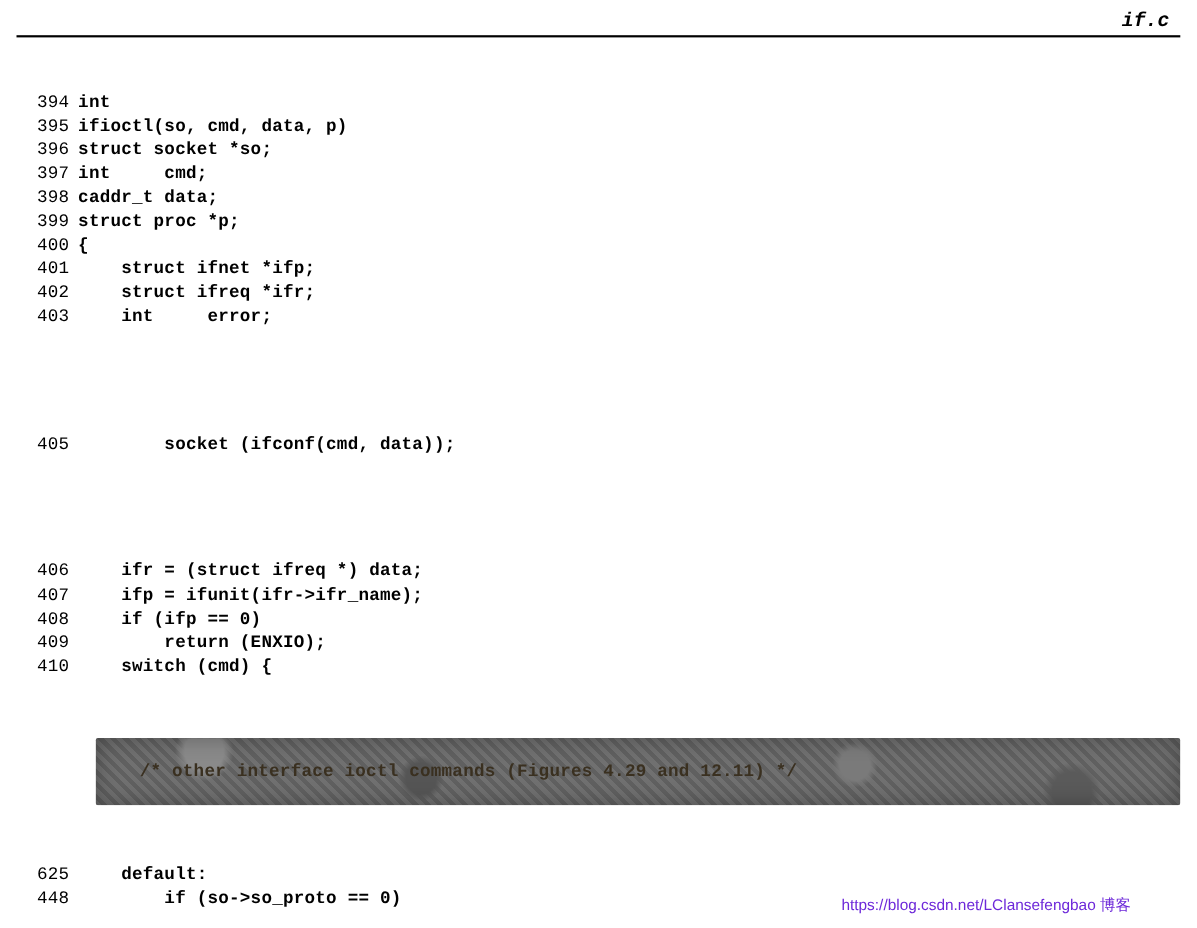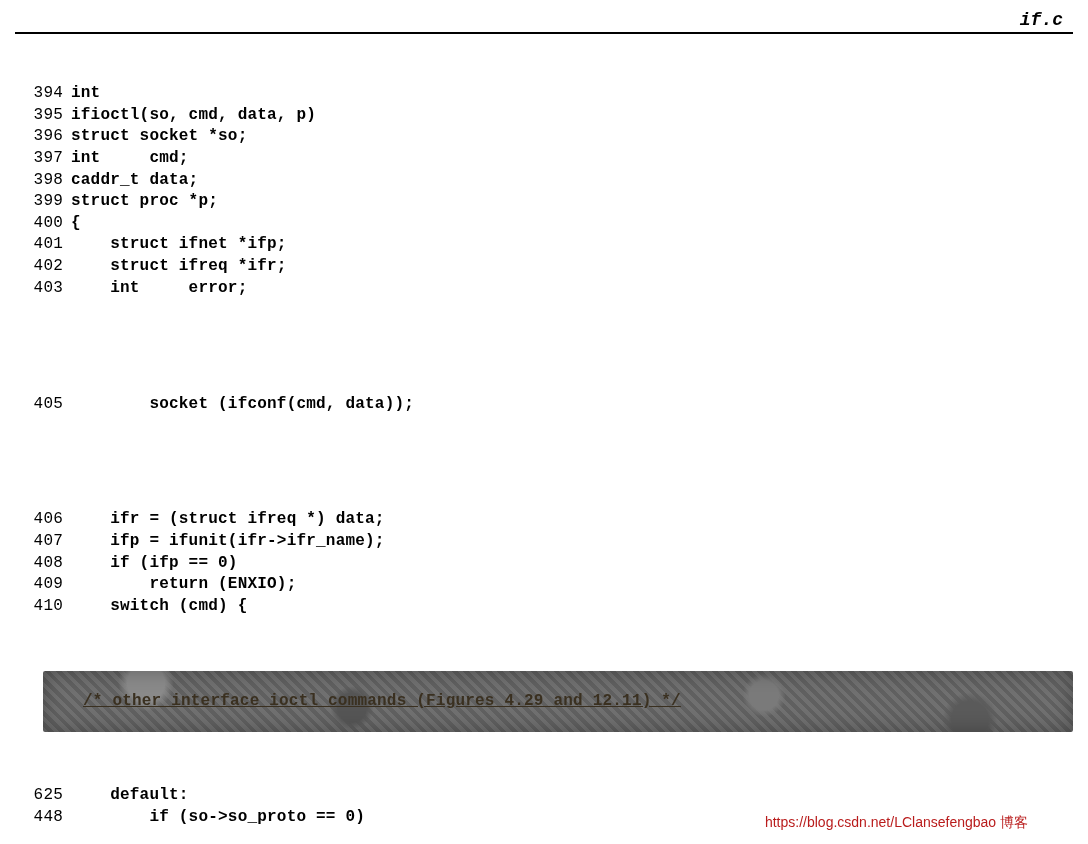--- a/index.html
+++ b/index.html
@@ -40,41 +40,40 @@
     font-weight: normal;
     flex-shrink: 0;
   }
   .code {
     flex: 1;
   }
   .gap {
     height: 8px;
   }
   .ellipsis-band {
-    margin: 10px 0 10px 28px;
+    margin: 10px 0 10px 72px;
     background: #6a6a6a;
     background-image:
       radial-gradient(circle at 10% 20%, #8a8a8a 2%, transparent 3%),
       radial-gradient(circle at 30% 60%, #555 2%, transparent 3%),
       radial-gradient(circle at 70% 40%, #7a7a7a 2%, transparent 3%),
       radial-gradient(circle at 90% 80%, #5a5a5a 2%, transparent 3%),
       repeating-linear-gradient(45deg, #707070 0 4px, #606060 4px 8px);
     color: #3a3020;
     font-weight: bold;
     padding: 20px 40px;
     font-size: 16px;
     border-radius: 2px;
     box-shadow: inset 0 0 20px rgba(0,0,0,0.3);
-    text-decoration: underline;
   }
   .watermark {
     position: absolute;
     right: 60px;
     bottom: 12px;
-    color: #b91c1c;
+    color: #6d28d9;
     font-family: sans-serif;
     font-size: 14px;
     pointer-events: none;
   }
 </style>
 </head>
 <body>
 
 <div class="filename">if.c</div>
 <div class="rule"></div>

